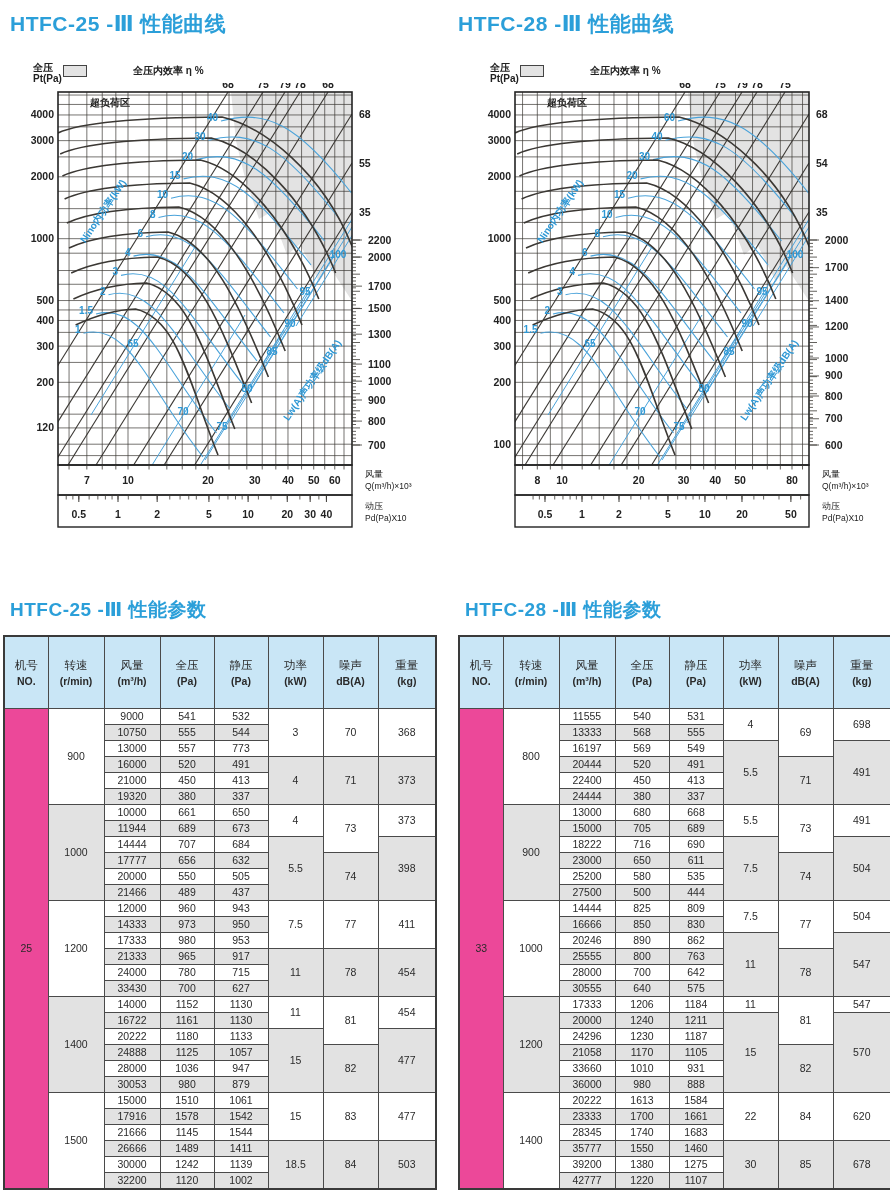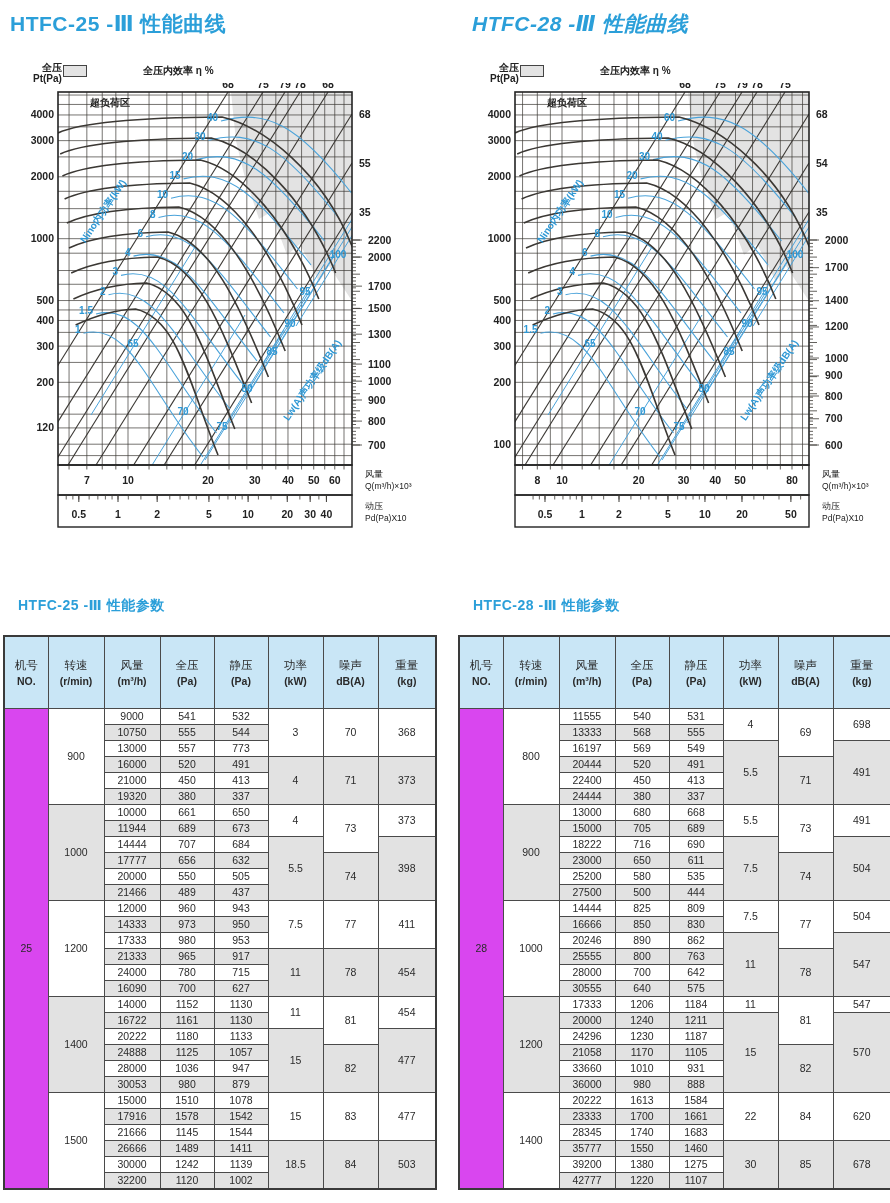--- a/index.html
+++ b/index.html
@@ -1,34 +1,34 @@
 <!DOCTYPE html>
 <html><head>
 <meta charset="utf-8">
 <style>
   html,body{margin:0;padding:0;background:#fff;}
   #page{position:relative;width:890px;height:1203px;background:#fff;overflow:hidden;
         font-family:"Liberation Sans","DejaVu Sans",sans-serif;color:#222;}
-  .cblock{position:absolute;top:0;width:445px;height:560px;text-align:right;}
+  .cblock{position:absolute;top:0;width:445px;height:560px;}
   .ctitle{position:absolute;left:10px;top:10px;font-size:21px;font-weight:bold;color:#2b9fd9;letter-spacing:.5px;}
   .legend{position:absolute;left:30px;top:62px;width:400px;height:24px;font-size:10px;font-weight:bold;color:#222;}
   .lpt{position:absolute;left:3px;top:0;line-height:11px;}
   .obox{position:absolute;left:33px;top:3px;width:22px;height:10px;background:#e3e3e3;border:1px solid #444;}
   .oltxt{position:absolute;left:60px;top:2px;margin-top:32px;}
-  .efftxt{position:absolute;left:113px;top:2px;}
+  .efftxt{position:absolute;left:103px;top:2px;}
   .csvg{position:absolute;top:83px;}
   .tblock{position:absolute;top:597px;width:445px;}
-  .ttitle{position:absolute;left:7px;top:0;font-size:14px;font-weight:bold;color:#2b9fd9;letter-spacing:.5px;margin-left:8px;}
+  .ttitle{position:absolute;left:7px;top:0;font-size:19px;font-weight:bold;color:#2b9fd9;letter-spacing:.5px;}
   .ptable{border-collapse:collapse;table-layout:fixed;position:absolute;top:38px;left:0;width:432px;
           font-size:10.5px;color:#2a2a2a;border:2px solid #3a3a3a;}
   .ptable th,.ptable td{border:1px solid #4a4a4a;text-align:center;padding:0;overflow:hidden;white-space:nowrap;}
   .ptable td{height:15px;line-height:15px;}
   .ptable thead th{height:71px;background:#c9e6f6;font-weight:normal;font-size:11.5px;}
   .ptable thead .h2{font-size:10.5px;margin-top:2px;font-weight:bold;}
-  .ptable td.no{background:#d946ef;}
+  .ptable td.no{background:#ec4899;}
   .ptable td.g{background:#e2e2e2;}
 </style>
 </head>
 <body>
 
 <div id="page">
 
   <div class="cblock" style="left:0;">
     <div class="ctitle">HTFC-25 -Ⅲ 性能曲线</div>
     <div class="legend">
@@ -337,21 +337,21 @@
         <text x="219" y="309" fill="#2e98d5" font-size="10" font-weight="bold" text-anchor="middle">80</text>
         <text x="194" y="347" fill="#2e98d5" font-size="10" font-weight="bold" text-anchor="middle">75</text>
         <text x="155" y="332" fill="#2e98d5" font-size="10" font-weight="bold" text-anchor="middle">70</text>
         <text x="105" y="264" fill="#2e98d5" font-size="10" font-weight="bold" text-anchor="middle">65</text>
         <text x="0" y="0" fill="#2e98d5" font-size="10" font-weight="bold" text-anchor="middle" transform="translate(78,130) rotate(-56)">Nino内功率(kW)</text>
         <text x="0" y="0" fill="#2e98d5" font-size="10" font-weight="bold" text-anchor="middle" transform="translate(287,299) rotate(-56)">Lw(A)声功率级dB(A)</text>
       </svg>
   </div>
 
   <div class="cblock" style="left:445px;">
-    <div class="ctitle" style="left:27px;font-style:italic;">HTFC-28 -Ⅲ 性能曲线</div>
+    <div class="ctitle" style="left:13px;">HTFC-28 -Ⅲ 性能曲线</div>
     <div class="legend" style="left:42px;">
       <div class="lpt">
         <span>全压</span><br>
         <span>Pt(Pa)</span>
       </div>
       <span class="obox"></span>
       <span class="oltxt">超负荷区</span>
       <span class="efftxt">全压内效率 η %</span>
     </div>
     <svg id="chart1" class="csvg" style="left:40px;" width="415" height="462" viewBox="0 0 415 462">
@@ -805,21 +805,21 @@
             <td class="g" rowspan="3">11</td>
             <td class="g" rowspan="3">78</td>
             <td class="g" rowspan="3">454</td>
           </tr>
           <tr>
             <td>24000</td>
             <td>780</td>
             <td>715</td>
           </tr>
           <tr>
-            <td class="g">16090</td>
+            <td class="g">33430</td>
             <td class="g">700</td>
             <td class="g">627</td>
           </tr>
           <tr>
             <td class="g" rowspan="6">1400</td>
             <td>14000</td>
             <td>1152</td>
             <td>1130</td>
             <td rowspan="2">11</td>
             <td rowspan="3">81</td>
@@ -850,21 +850,21 @@
           </tr>
           <tr>
             <td class="g">30053</td>
             <td class="g">980</td>
             <td class="g">879</td>
           </tr>
           <tr>
             <td rowspan="6">1500</td>
             <td>15000</td>
             <td>1510</td>
-            <td>1078</td>
+            <td>1061</td>
             <td rowspan="3">15</td>
             <td rowspan="3">83</td>
             <td rowspan="3">477</td>
           </tr>
           <tr>
             <td class="g">17916</td>
             <td class="g">1578</td>
             <td class="g">1542</td>
           </tr>
           <tr>
@@ -938,21 +938,21 @@
               <div class="h2">dB(A)</div>
             </th>
             <th>
               <div class="h1">重量</div>
               <div class="h2">(kg)</div>
             </th>
           </tr>
         </thead>
         <tbody>
           <tr>
-            <td class="no" rowspan="30">28</td>
+            <td class="no" rowspan="30">33</td>
             <td rowspan="6">800</td>
             <td>11555</td>
             <td>540</td>
             <td>531</td>
             <td rowspan="2">4</td>
             <td rowspan="3">69</td>
             <td rowspan="2">698</td>
           </tr>
           <tr>
             <td class="g">13333</td>

